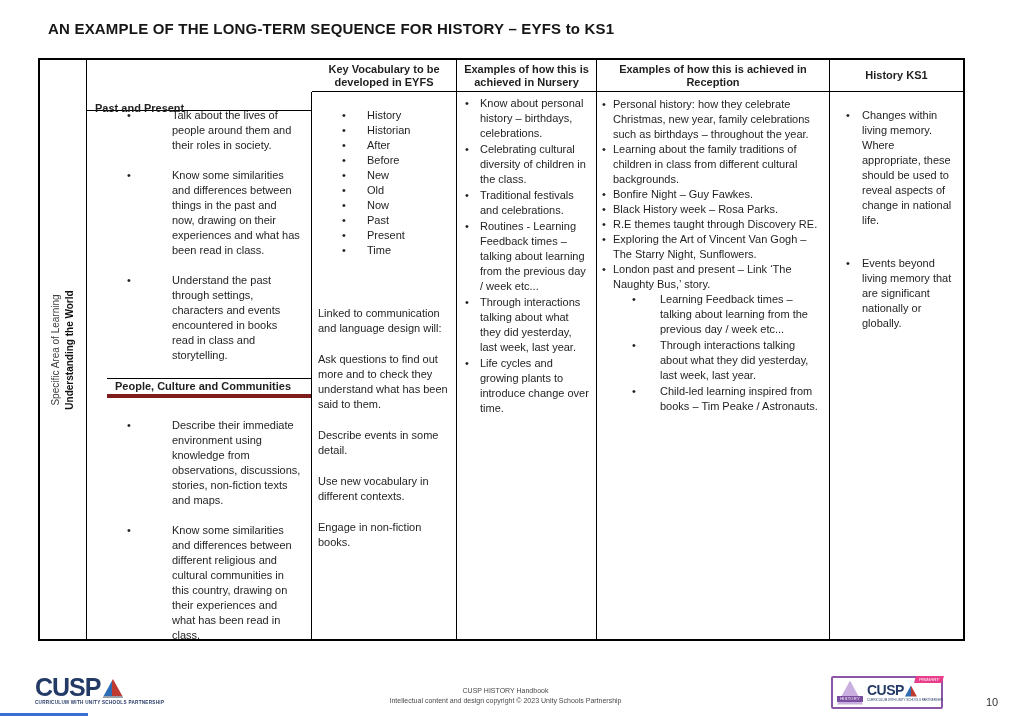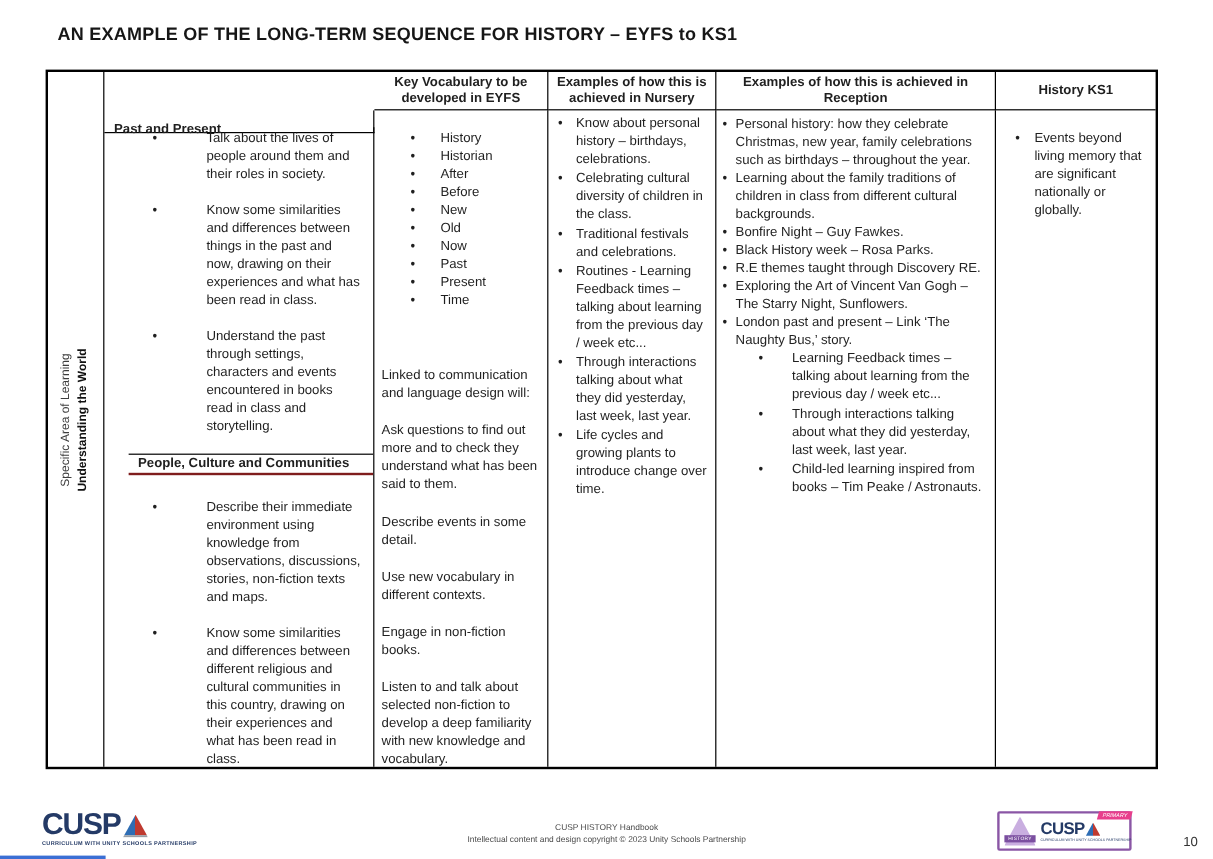--- a/index.html
+++ b/index.html
@@ -49,21 +49,21 @@
   }
   .side-line1 { color:#3c3c3c; font-weight:normal; }
   .side-line2 { color:#111; font-weight:bold; }
 
   ul { list-style:none; }
 
   
   .col-pp { grid-column:2; display:flex; flex-direction:column;margin-left:20px; }
   .pp-content { height:293px; padding:16px 10px 0 8px; }
   .pcc-header {
-    height:35px; border-top:1px solid #000; border-bottom:2px solid #7f1d1d;
+    height:35px; border-top:1px solid #000; border-bottom:4px solid #7f1d1d;
     display:flex; align-items:center; padding-left:8px;
     font-weight:bold; font-size:11px;
   }
   .pcc-content { flex:1; padding:20px 10px 4px 8px; }
   .big-indent li { position:relative; padding-left:57px; margin-bottom:15px; }
   .big-indent li::before { content:"\2022"; position:absolute; left:12px; }
 
   
   .col-vocab { grid-column:3; padding:16px 8px 0 6px; }
   .vocab-words { margin-bottom:48px; }
@@ -190,21 +190,20 @@
         <li>Past</li>
         <li>Present</li>
         <li>Time</li>
       </ul>
     <ul class="vocab-paras">
         <li>Linked to communication and language design will:</li>
         <li>Ask questions to find out more and to check they understand what has been said to them.</li>
         <li>Describe events in some detail.</li>
         <li>Use new vocabulary in different contexts.</li>
         <li>Engage in non-fiction books.</li>
-        <li>Listen to and talk about selected non-fiction to develop a deep familiarity with new knowledge and vocabulary.</li>
       </ul>
   </div>
 
   <div class="cell bodycell col-nursery">
     <ul>
         <li>Know about personal history – birthdays, celebrations.</li>
         <li>Celebrating cultural diversity of children in the class.</li>
         <li>Traditional festivals and celebrations.</li>
         <li>Routines - Learning Feedback times – talking about learning from the previous day / week etc...</li>
         <li>Through interactions talking about what they did yesterday, last week, last year.</li>
@@ -224,20 +223,21 @@
       </ul>
     <ul class="rec-sub">
         <li>Learning Feedback times – talking about learning from the previous day / week etc...</li>
         <li>Through interactions talking about what they did yesterday, last week, last year.</li>
         <li>Child-led learning inspired from books – Tim Peake / Astronauts.</li>
       </ul>
   </div>
 
   <div class="cell bodycell col-ks1 last">
     <ul>
+        <li>Changes within living memory. Where appropriate, these should be used to reveal aspects of change in national life.</li>
         <li>Events beyond living memory that are significant nationally or globally.</li>
       </ul>
   </div>
 </div>
 
 <div class="footer-left">
   <div class="cusp-wordmark">
     <span class="cusp-brand">CUSP</span>
     <span class="cusp-triangle"></span>
   </div>

